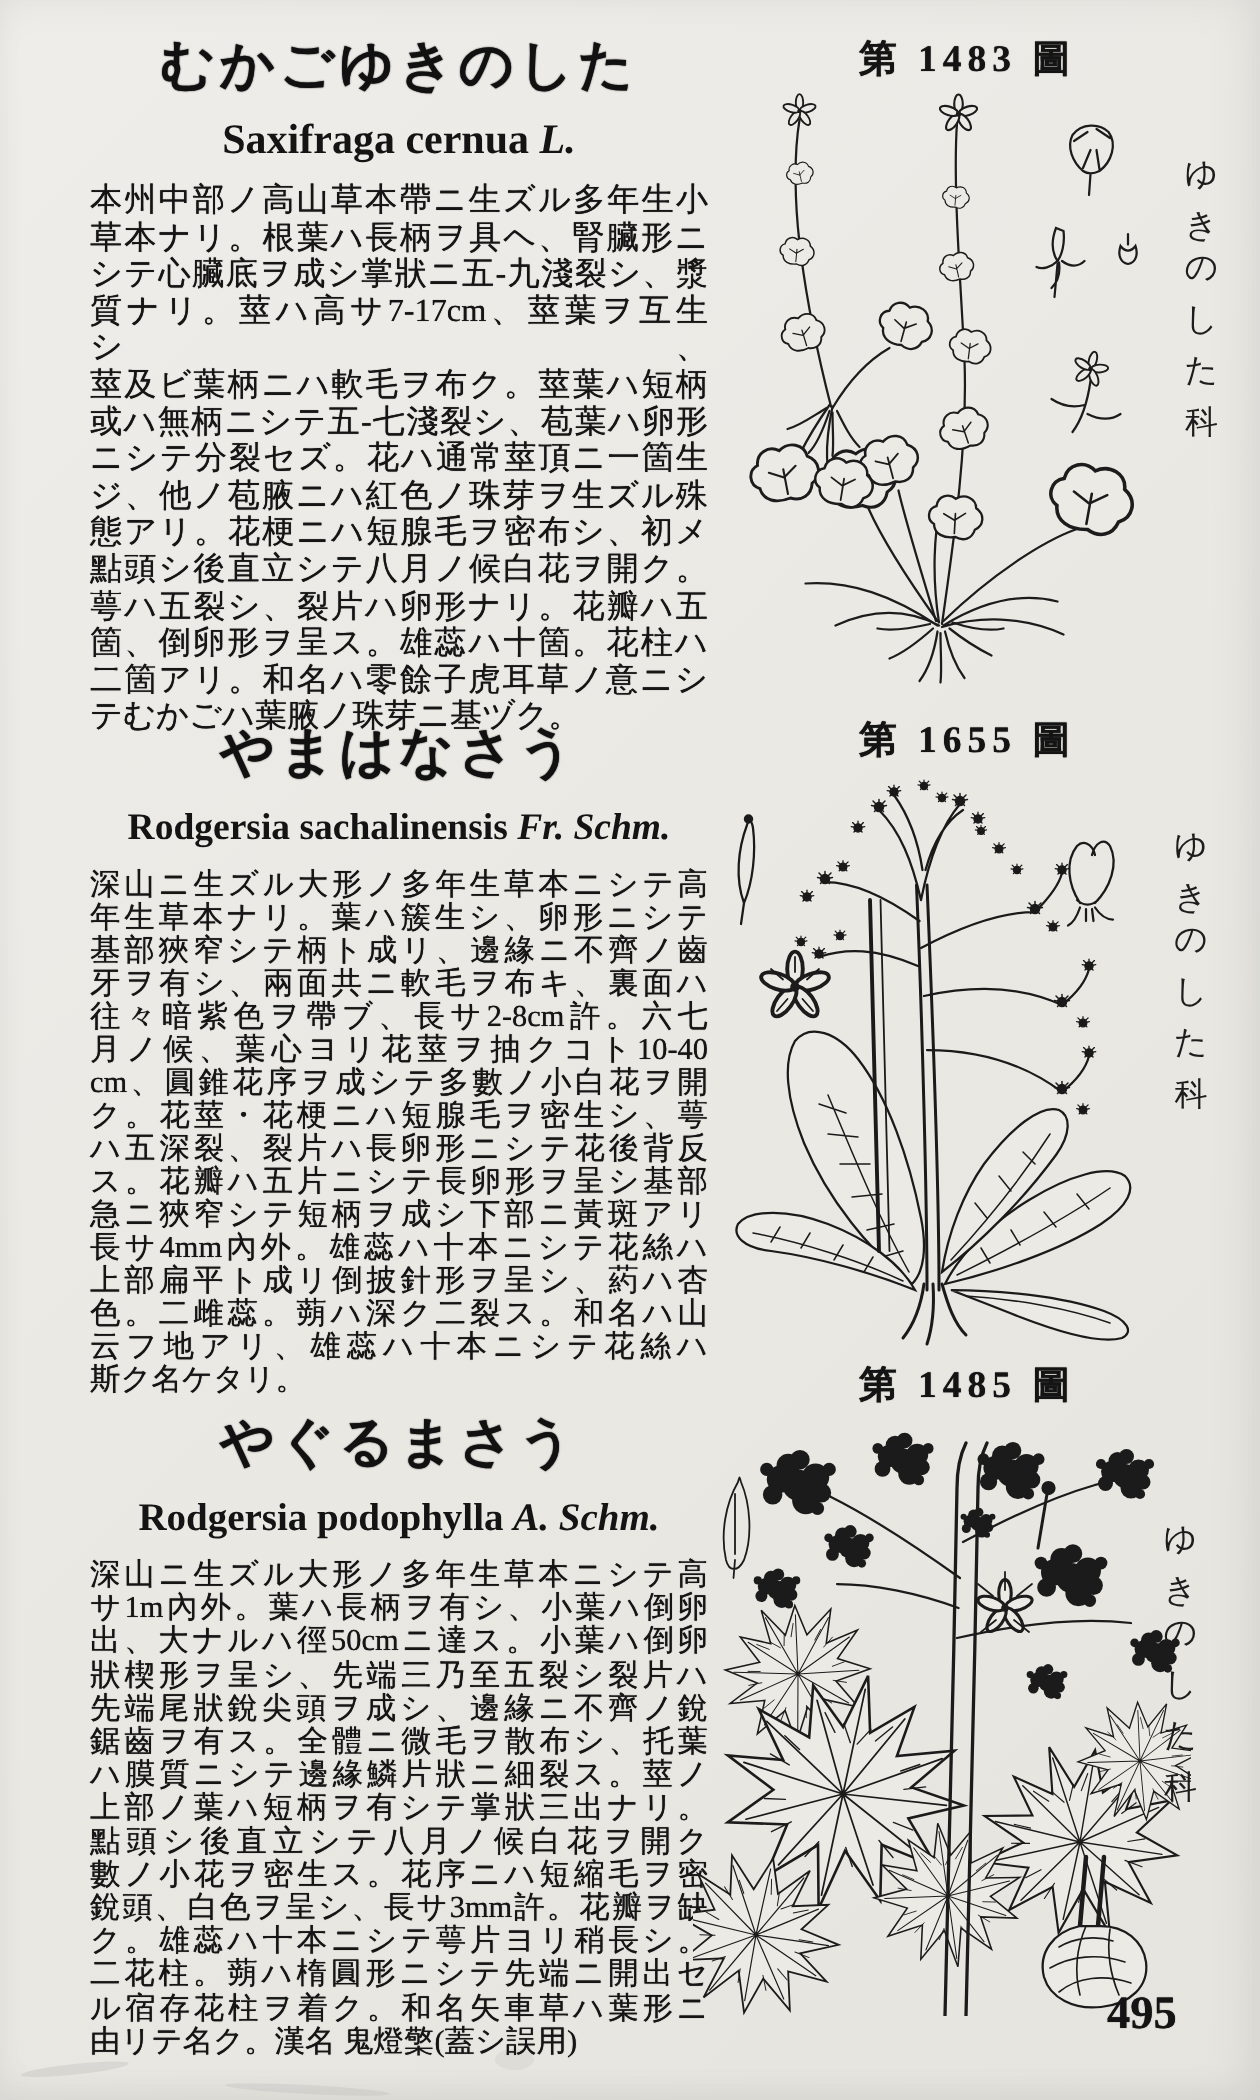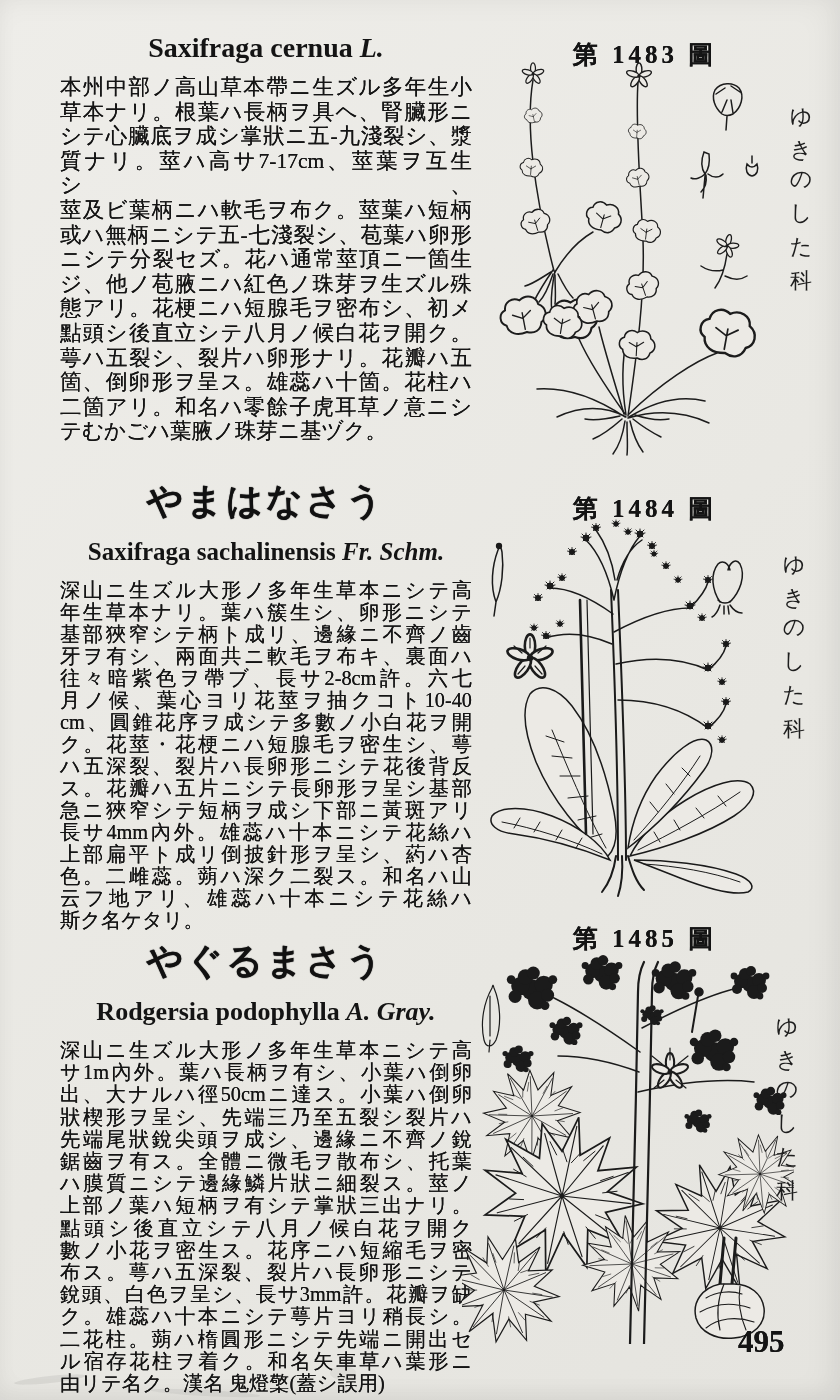--- a/index.html
+++ b/index.html
@@ -21,21 +21,21 @@
   .latin .auth{font-style:italic;}
   .body{margin-top:3px;color:#151515;text-shadow:0 0 .5px #151515;}
   .e1 .body{font-size:21.5px;line-height:24.6px;}
   .e2 .body{font-size:20.3px;line-height:22px;}
   .e3 .body{font-size:20.3px;line-height:22.2px;}
   .line{white-space:normal;}
   .line.j{text-align:justify;text-align-last:justify;}
   
   .caption{position:absolute;left:480px;width:330px;text-align:center;
            font-weight:bold;font-size:25px;letter-spacing:4px;color:#141414;
-           text-shadow:0 0 .6px #141414;margin-top:16px;}
+           text-shadow:0 0 .6px #141414;}
   .cap1{top:22px;} .cap2{top:476px;} .cap3{top:906px;}
   
   .vlabel{position:absolute;writing-mode:vertical-rl;font-size:22px;letter-spacing:7px;
           color:#1d1d1d;font-family:"Liberation Serif",serif;}
   .v1{left:786px;top:92px;} .v2{left:779px;top:540px;} .v3{left:772px;top:1002px;}
   
   .fig{position:absolute;}
   .fig1{left:475px;top:58px;width:300px;height:400px;}
   .fig2{left:468px;top:508px;width:312px;height:392px;}
   .fig3{left:462px;top:934px;width:332px;height:410px;}
@@ -86,20 +86,21 @@
       </g>
       <g id="jagleaf" stroke="#1b1b1b" stroke-width="1.5" fill="#eceae5">
         <path d="M0 -70 L8 -38 L30 -58 L26 -28 L58 -38 L38 -12 L70 -8 L40 6 L62 30 L28 24 L34 56 L8 32 L0 68 L-8 32 L-34 56 L-28 24 L-62 30 L-40 6 L-70 -8 L-38 -12 L-58 -38 L-26 -28 L-30 -58 L-8 -38 Z"></path>
         <path d="M0 0L0 -62 M0 0L26 -50 M0 0L52 -32 M0 0L60 -6 M0 0L52 26 M0 0L28 48 M0 0L0 60 M0 0L-28 48 M0 0L-52 26 M0 0L-60 -6 M0 0L-52 -32 M0 0L-26 -50" fill="none" stroke-width="1"></path>
         <path d="M8 -40 L2 -30 M20 -44 L12 -34 M40 -26 L30 -20 M46 -14 L34 -10 M44 12 L32 10 M36 30 L26 22 M14 40 L8 30 M-8 -40 L-2 -30 M-20 -44 L-12 -34 M-40 -26 L-30 -20 M-46 -14 L-34 -10 M-44 12 L-32 10 M-36 30 L-26 22 M-14 40 L-8 30" fill="none" stroke-width=".8"></path>
       </g>
     </defs>
   </svg>
 
   <section class="entry e1">
+    <h1 class="jp-title">むかごゆきのした</h1>
     <h2 class="latin"><span>Saxifraga cernua</span> <span class="auth">L.</span></h2>
     <div class="body">
         <div class="line j">本州中部ノ高山草本帶ニ生ズル多年生小</div>
         <div class="line j">草本ナリ。根葉ハ長柄ヲ具ヘ、腎臟形ニ</div>
         <div class="line j">シテ心臟底ヲ成シ掌狀ニ五-九淺裂シ、漿</div>
         <div class="line j">質ナリ。莖ハ高サ7-17cm、莖葉ヲ互生シ、</div>
         <div class="line j">莖及ビ葉柄ニハ軟毛ヲ布ク。莖葉ハ短柄</div>
         <div class="line j">或ハ無柄ニシテ五-七淺裂シ、苞葉ハ卵形</div>
         <div class="line j">ニシテ分裂セズ。花ハ通常莖頂ニ一箇生</div>
         <div class="line j">ジ、他ノ苞腋ニハ紅色ノ珠芽ヲ生ズル殊</div>
@@ -107,21 +108,21 @@
         <div class="line j">點頭シ後直立シテ八月ノ候白花ヲ開ク。</div>
         <div class="line j">萼ハ五裂シ、裂片ハ卵形ナリ。花瓣ハ五</div>
         <div class="line j">箇、倒卵形ヲ呈ス。雄蕊ハ十箇。花柱ハ</div>
         <div class="line j">二箇アリ。和名ハ零餘子虎耳草ノ意ニシ</div>
         <div class="line">テむかごハ葉腋ノ珠芽ニ基ヅク。</div>
       </div>
   </section>
 
   <section class="entry e2">
     <h1 class="jp-title">やまはなさう</h1>
-    <h2 class="latin"><span>Saxifraga sachalinensis</span> <span class="auth">Fr. Schm.</span></h2>
+    <h2 class="latin"><span>Rodgersia sachalinensis</span> <span class="auth">Fr. Schm.</span></h2>
     <div class="body">
         <div class="line j">深山ニ生ズル大形ノ多年生草本ニシテ高</div>
         <div class="line j">年生草本ナリ。葉ハ簇生シ、卵形ニシテ</div>
         <div class="line j">基部狹窄シテ柄ト成リ、邊緣ニ不齊ノ齒</div>
         <div class="line j">牙ヲ有シ、兩面共ニ軟毛ヲ布キ、裏面ハ</div>
         <div class="line j">往々暗紫色ヲ帶ブ、長サ2-8cm許。六七</div>
         <div class="line j">月ノ候、葉心ヨリ花莖ヲ抽クコト10-40</div>
         <div class="line j">cm、圓錐花序ヲ成シテ多數ノ小白花ヲ開</div>
         <div class="line j">ク。花莖・花梗ニハ短腺毛ヲ密生シ、萼</div>
         <div class="line j">ハ五深裂、裂片ハ長卵形ニシテ花後背反</div>
@@ -130,33 +131,32 @@
         <div class="line j">長サ4mm內外。雄蕊ハ十本ニシテ花絲ハ</div>
         <div class="line j">上部扁平ト成リ倒披針形ヲ呈シ、葯ハ杏</div>
         <div class="line j">色。二雌蕊。蒴ハ深ク二裂ス。和名ハ山</div>
         <div class="line j">云フ地アリ、雄蕊ハ十本ニシテ花絲ハ</div>
         <div class="line">斯ク名ケタリ。</div>
       </div>
   </section>
 
   <section class="entry e3">
     <h1 class="jp-title">やぐるまさう</h1>
-    <h2 class="latin"><span>Rodgersia podophylla</span> <span class="auth">A. Gray.</span></h2>
+    <h2 class="latin"><span>Rodgersia podophylla</span> <span class="auth">A. Schm.</span></h2>
     <div class="body">
         <div class="line j">深山ニ生ズル大形ノ多年生草本ニシテ高</div>
         <div class="line j">サ1m內外。葉ハ長柄ヲ有シ、小葉ハ倒卵</div>
         <div class="line j">出、大ナルハ徑50cmニ達ス。小葉ハ倒卵</div>
         <div class="line j">狀楔形ヲ呈シ、先端三乃至五裂シ裂片ハ</div>
         <div class="line j">先端尾狀銳尖頭ヲ成シ、邊緣ニ不齊ノ銳</div>
         <div class="line j">鋸齒ヲ有ス。全體ニ微毛ヲ散布シ、托葉</div>
         <div class="line j">ハ膜質ニシテ邊緣鱗片狀ニ細裂ス。莖ノ</div>
         <div class="line j">上部ノ葉ハ短柄ヲ有シテ掌狀三出ナリ。</div>
         <div class="line j">點頭シ後直立シテ八月ノ候白花ヲ開ク</div>
         <div class="line j">數ノ小花ヲ密生ス。花序ニハ短縮毛ヲ密</div>
-        <div class="line j">布ス。萼ハ五深裂、裂片ハ長卵形ニシテ</div>
         <div class="line j">銳頭、白色ヲ呈シ、長サ3mm許。花瓣ヲ缺</div>
         <div class="line j">ク。雄蕊ハ十本ニシテ萼片ヨリ稍長シ。</div>
         <div class="line j">二花柱。蒴ハ楕圓形ニシテ先端ニ開出セ</div>
         <div class="line j">ル宿存花柱ヲ着ク。和名矢車草ハ葉形ニ</div>
         <div class="line">由リテ名ク。漢名 鬼燈檠(蓋シ誤用)</div>
       </div>
   </section>
 
   <div class="caption cap1">第 1483 圖</div>
   <svg class="fig fig1" viewBox="0 0 300 400">
@@ -198,21 +198,21 @@
       <path d="M229 94 C226 102 226 110 230 116 C233 112 235 104 234 96 Z M230 116 C226 120 220 122 216 120 M231 117 C232 124 230 130 226 134 M233 116 C238 120 244 120 248 116 M230 118 L228 140"></path>
 
       <path d="M272 106 C270 112 272 117 277 118 C282 117 284 112 282 106 C279 110 275 110 272 106 Z M277 105 L277 98"></path>
 
       <use href="#star5" transform="translate(252,188) scale(1.0) rotate(15)"></use>
       <path d="M252 196 C250 210 246 222 240 230 M248 212 C240 214 232 212 226 208 M250 218 C258 222 266 222 272 218"></path>
     </g>
   </svg>
   <div class="vlabel v1">ゆきのした科</div>
 
-  <div class="caption cap2">第 1484 圖</div>
+  <div class="caption cap2">第 1655 圖</div>
   <svg class="fig fig2" viewBox="0 0 312 392">
     <g fill="none" stroke="#1a1a1a" stroke-width="1.5" stroke-linecap="round">
 
       <path d="M148 348 C146 362 142 374 134 384 M154 348 C155 364 154 376 150 388 M160 348 C164 362 168 374 176 382" stroke-width="2"></path>
 
       <path d="M140 348 C112 326 84 292 68 254 C56 224 54 200 62 186 C72 174 90 180 104 198 C124 224 138 264 146 304 C150 324 148 340 140 348 Z" fill="#eceae5"></path>
       <path d="M138 340 C120 308 104 270 84 222 M96 234 L78 228 M104 250 L84 248 M112 268 L92 268 M120 288 L100 290 M128 308 L110 312 M134 326 L120 330" stroke-width="1"></path>
       <path d="M142 352 C112 340 76 330 46 326 C28 324 20 316 24 308 C32 298 58 298 84 308 C110 318 132 334 142 352 Z" fill="#eceae5"></path>
       <path d="M134 346 C104 332 66 320 34 314 M52 310 L46 320 M72 314 L66 324 M94 322 L88 332 M114 330 L108 340" stroke-width="1"></path>
       <path d="M162 348 C196 340 238 326 266 308 C284 296 290 284 282 276 C270 268 244 276 218 292 C192 308 172 328 162 348 Z" fill="#eceae5"></path>

